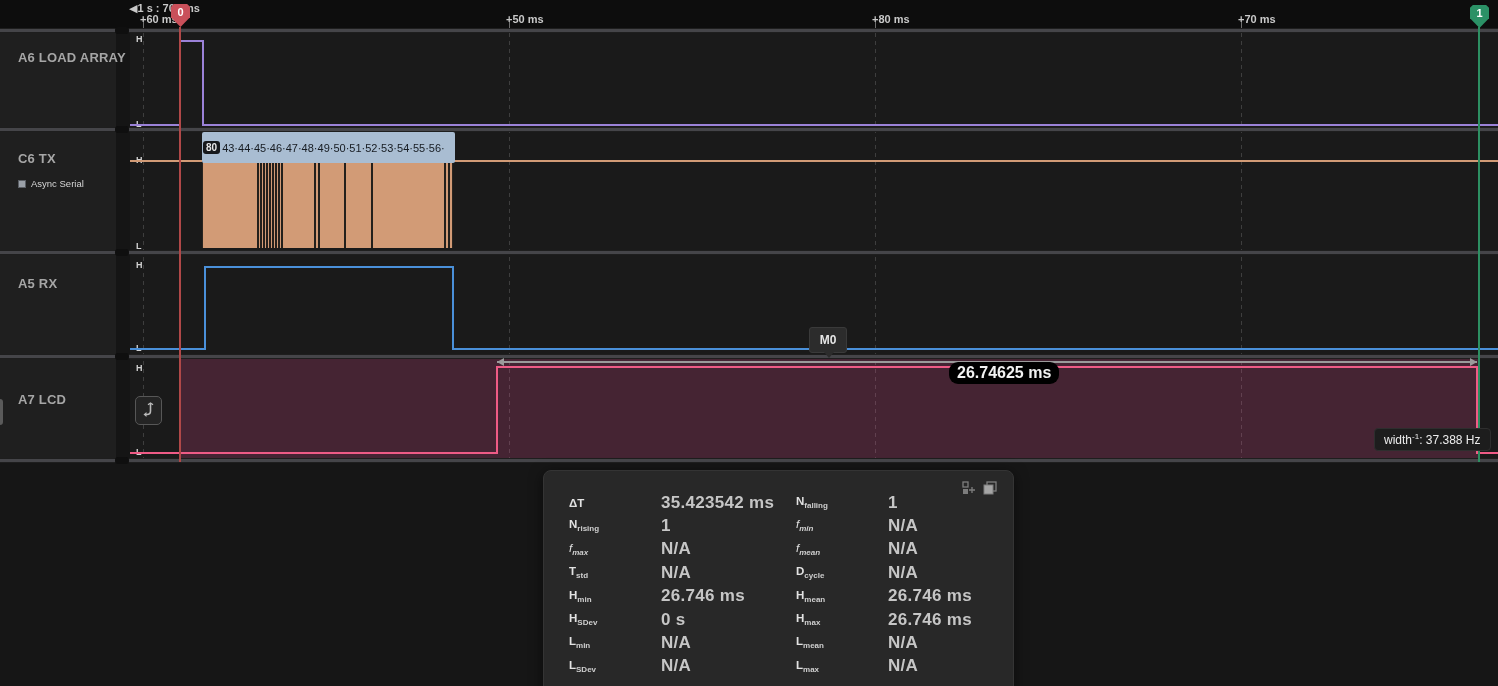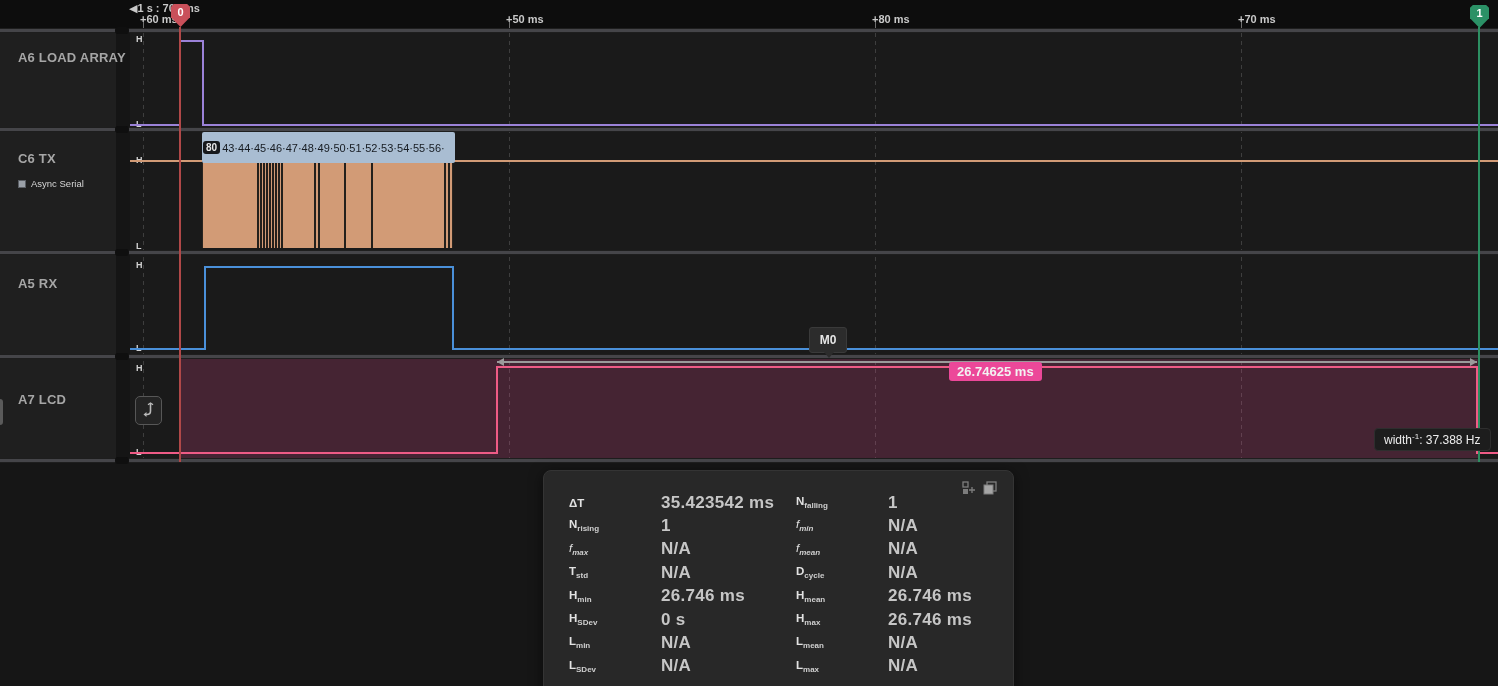--- a/index.html
+++ b/index.html
@@ -58,22 +58,22 @@
   
   .meas-arrow{left:497px;top:361px;width:980px;height:1.5px;background:#9b9b9b;z-index:7;}
   .ah{position:absolute;top:-3.5px;width:0;height:0;border-top:4px solid transparent;border-bottom:4px solid transparent;}
   .ah-l{left:0;border-right:7px solid #9b9b9b;}
   .ah-r{right:0;border-left:7px solid #9b9b9b;}
   .m0-badge{left:809px;top:327px;width:38px;height:26px;background:#2c2c2c;border:1px solid #3a3a3a;border-radius:3px;
             color:#e6e6e6;font-size:12px;font-weight:bold;display:flex;align-items:center;justify-content:center;
             z-index:8;box-sizing:border-box;cursor:grab;}
   .m0-badge::after{content:"";position:absolute;left:14px;bottom:-6px;border-left:5px solid transparent;
             border-right:5px solid transparent;border-top:6px solid #2c2c2c;}
-  .width-badge{left:949px;top:362px;background:#ec4899;border-radius:3px;padding:2px 8px;color:#f2f2f2;
-            font-size:13px;font-weight:bold;z-index:8;white-space:nowrap;}
+  .width-badge{left:949px;top:362px;background:#000000;border-radius:9px;padding:2px 8px;color:#f2f2f2;
+            font-size:16px;font-weight:bold;z-index:8;white-space:nowrap;}
   .freq-tip{left:1374px;top:428px;background:#1d1d1d;border:1px solid #2e2e2e;border-radius:4px;padding:3px 9px;
             color:#ededed;font-size:12px;z-index:8;white-space:nowrap;}
   .freq-tip sup{font-size:8px;}
   .jump-btn{left:135px;top:396px;width:27px;height:29px;background:#242424;border:1px solid #575757;border-radius:5px;
             z-index:6;display:flex;align-items:center;justify-content:center;cursor:pointer;box-sizing:border-box;}
 
   
   .panel{left:543px;top:470px;width:471px;height:226px;background:#282828;border:1px solid #343434;
          border-radius:8px 8px 0 0;box-shadow:0 3px 14px rgba(0,0,0,.55);z-index:9;box-sizing:border-box;}
   .panel-icons{position:absolute;right:16px;top:10px;display:flex;gap:7px;}

